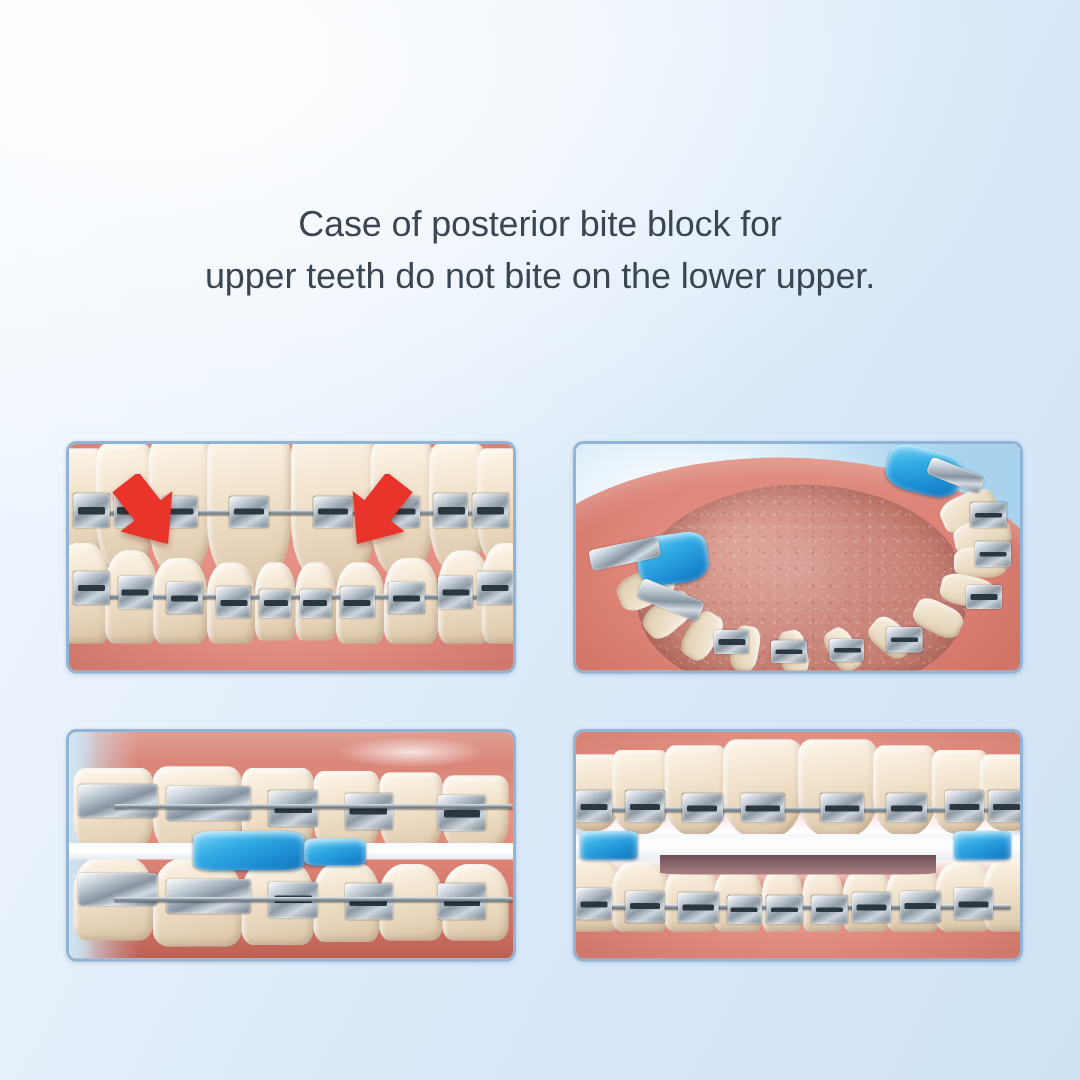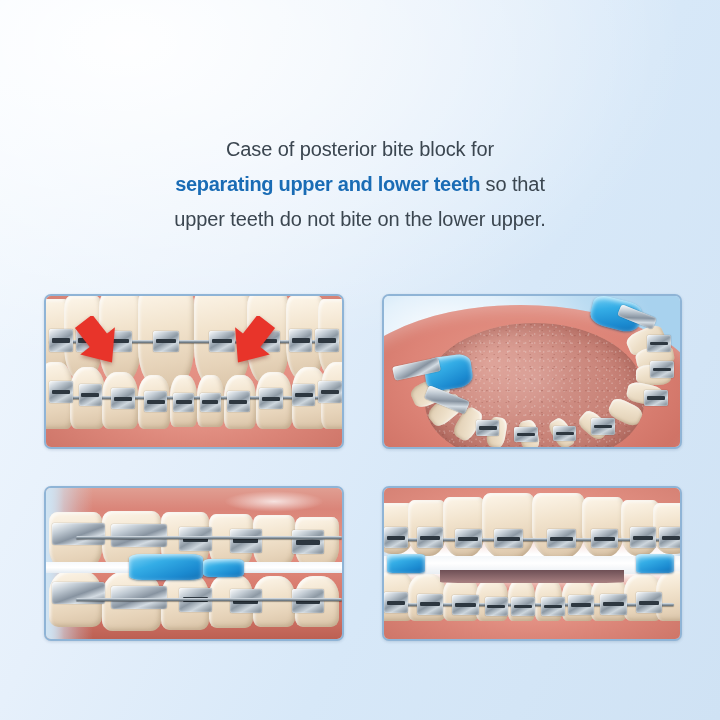--- a/index.html
+++ b/index.html
@@ -24,21 +24,21 @@
       linear-gradient(118deg, #f3f9ff 0%, #e6f0fb 34%, #d7e8f8 62%, #cfe2f4 100%);
   }
 
   
   .headline {
     position: absolute;
     left: 0;
     top: 132px;
     width: 720px;
     text-align: center;
-    font-size: 20px;
+    font-size: 24px;
     line-height: 35px;
     color: #3b4650;
     letter-spacing: -0.1px;
     font-weight: 400;
   }
   .headline .line { display: block; white-space: nowrap; }
   .headline .strong {
     font-weight: 700;
     color: #1a6cb5;
     letter-spacing: -0.3px;
@@ -224,21 +224,20 @@
     background: linear-gradient(180deg, #6e4f55 0%, #8d6a6d 55%, #a87f80 100%);
   }
 </style>
 </head>
 <body>
 
 <div id="infographic">
 
   <div class="headline">
     <span class="line">Case of posterior bite block for</span>
-    <span class="line"><span class="strong">separating upper and lower teeth</span><span> so that</span></span>
     <span class="line">upper teeth do not bite on the lower upper.</span>
   </div>
 
   <div class="grid">
 
     <div class="panel r1c1">
       <div class="scene p1">
         <div class="gum-upper"></div>
         <div class="gum-lower"></div>
 

